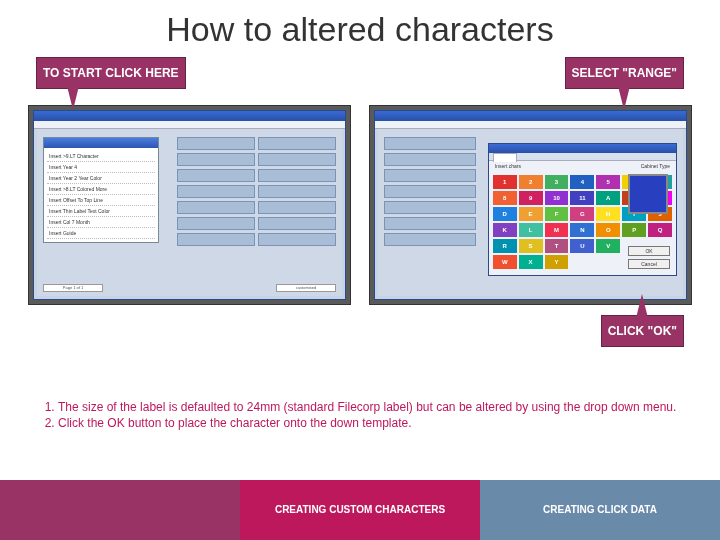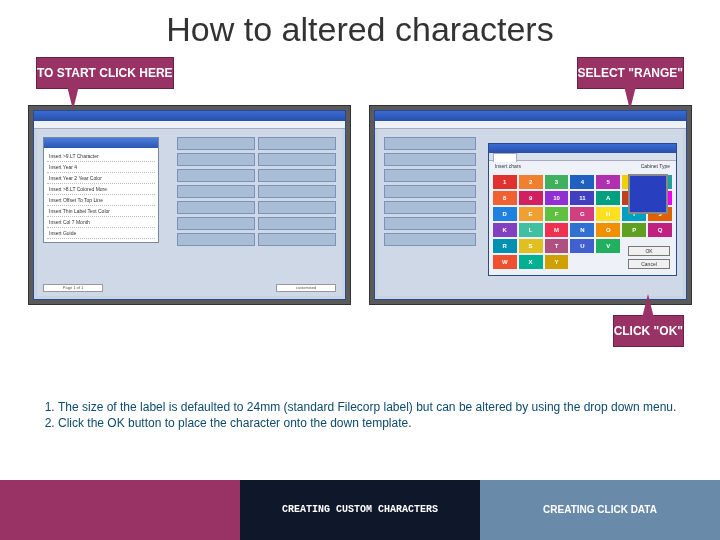--- a/index.html
+++ b/index.html
@@ -1,19 +1,19 @@
 <!DOCTYPE html>
 <html><head>
 <meta charset="utf-8">
 <style>
   * { box-sizing: border-box; margin: 0; padding: 0; }
   body { width: 720px; height: 540px; font-family: Arial, sans-serif; background: #fff; position: relative; overflow: hidden; }
   .title { font-size: 34px; color: #333; text-align: center; padding: 10px 0 8px; font-weight: normal; }
   .content-area { position: relative; height: 290px; padding: 0 28px; }
-  .callout { position: absolute; background: #993366; color: #fff; font-size: 12px; font-weight: bold; padding: 8px 0; border: 1px solid #662244; z-index: 10; }
+  .callout { position: absolute; background: #993366; color: #fff; font-size: 12px; font-weight: bold; padding: 8px 6px; border: 1px solid #662244; z-index: 10; }
   .callout.c1 { top: 0; left: 36px; }
   .c1::after { content:''; position:absolute; bottom:-22px; left:30px; width:0; height:0; border-left:6px solid transparent; border-right:6px solid transparent; border-top:24px solid #993366; }
   .callout.c2 { top: 0; right: 36px; }
   .c2::after { content:''; position:absolute; bottom:-22px; left:50%; margin-left:-6px; width:0; height:0; border-left:6px solid transparent; border-right:6px solid transparent; border-top:24px solid #993366; }
   .callout.c3 { top: 258px; right: 36px; }
   .c3::before { content:''; position:absolute; top:-22px; left:50%; margin-left:-6px; width:0; height:0; border-left:6px solid transparent; border-right:6px solid transparent; border-bottom:24px solid #993366; }
   .screens { display:flex; justify-content:space-between; gap:18px; padding-top:48px; height:248px; }
   .screen { flex:1; background:#5a5a5a; border:1px solid #333; position:relative; overflow:hidden; }
   .appwin { position:absolute; top:4px; left:4px; right:4px; bottom:4px; background:#c8d4e4; border:1px solid #2b4a8b; }
   .titlebar { height:10px; background:linear-gradient(#3a6bd6,#2850a8); }
@@ -36,27 +36,27 @@
   .dlgtabs::before { content:''; position:absolute; top:0; left:4px; width:22px; height:8px; background:#fff; border:1px solid #aab; border-bottom:none; }
   .dlglabelrow { display:flex; justify-content:space-between; padding:2px 6px; font-size:5px; color:#333; }
   .grid { display:grid; grid-template-columns:repeat(7,1fr); gap:2px; padding:4px; }
   .gc { height:14px; display:flex; align-items:center; justify-content:center; font-size:6px; color:#fff; font-weight:bold; }
   .preview { position:absolute; right:8px; top:30px; width:40px; height:40px; background:#2840c0; border:2px solid #888; }
   .dlgbtns { position:absolute; right:6px; bottom:6px; display:flex; flex-direction:column; gap:3px; }
   .dlgbtn { width:42px; height:10px; background:#f0f0f0; border:1px solid #777; font-size:5px; text-align:center; line-height:9px; color:#333; }
   .appbody2 { position:absolute; top:18px; left:3px; right:3px; bottom:3px; background:#cfd8e6; }
   .lefttable2 { position:absolute; top:8px; left:6px; width:30%; bottom:20px; }
   
-  .instructions { padding: 52px 40px 10px 40px; font-size: 12px; color: #0c4a6e; line-height:1.35; }
+  .instructions { padding: 52px 40px 10px 40px; font-size: 12px; color: #be185d; line-height:1.35; }
   .instructions ol { padding-left: 18px; }
   
   .nav { position:absolute; bottom:0; left:0; right:0; height:60px; display:flex; }
   .navitem { flex:1; display:flex; align-items:center; justify-content:center; text-align:center; font-size:10px; font-weight:bold; color:#fff; padding:4px 6px; line-height:1.2; }
   .n0 { background:#993366; }
-  .n1 { background:#0f172a;font-family:Liberation Mono, monospace; }
+  .n1 { background:#be185d; }
   .n2 { background:#7aad4a; }
   .n3 { background:#4a6a92; }
   .n4 { background:#6a8aaa; }
   .n5 { background:#e6b84a; }
 </style>
 </head>
 <body>
 
 <div class="title">How to altered characters</div>
 

